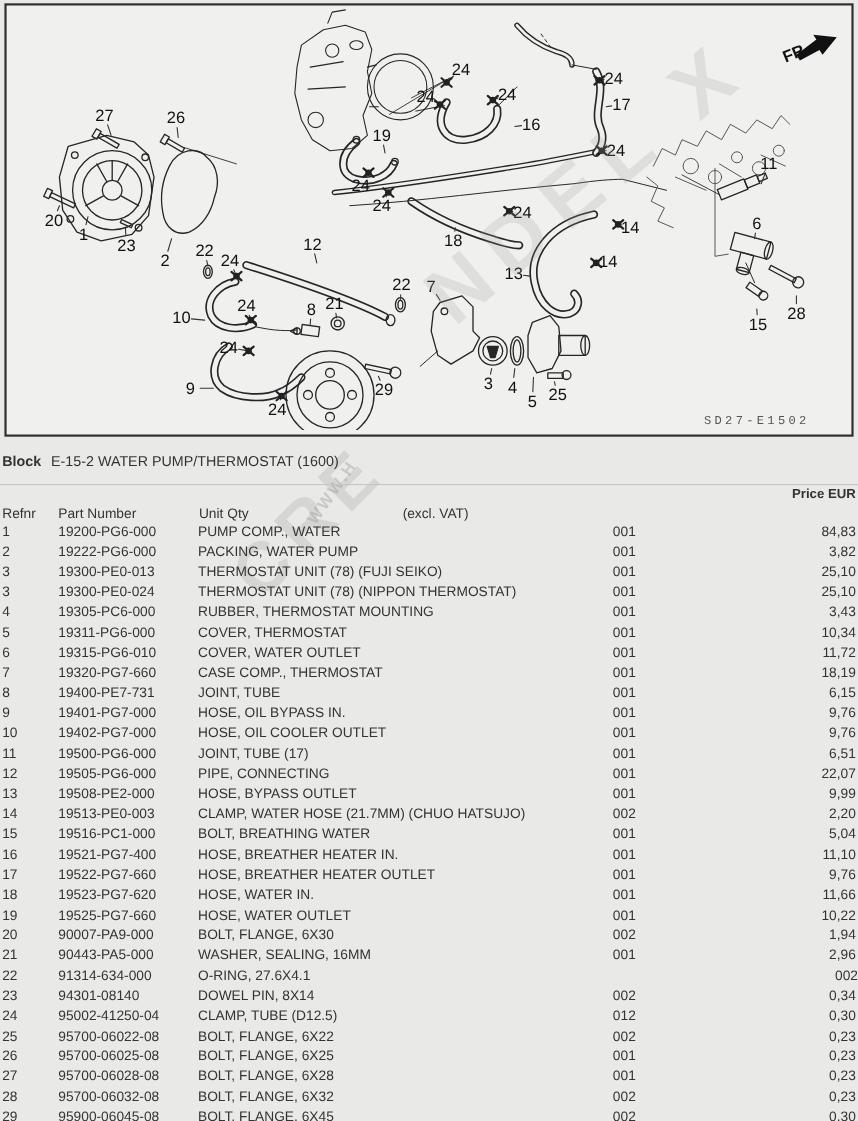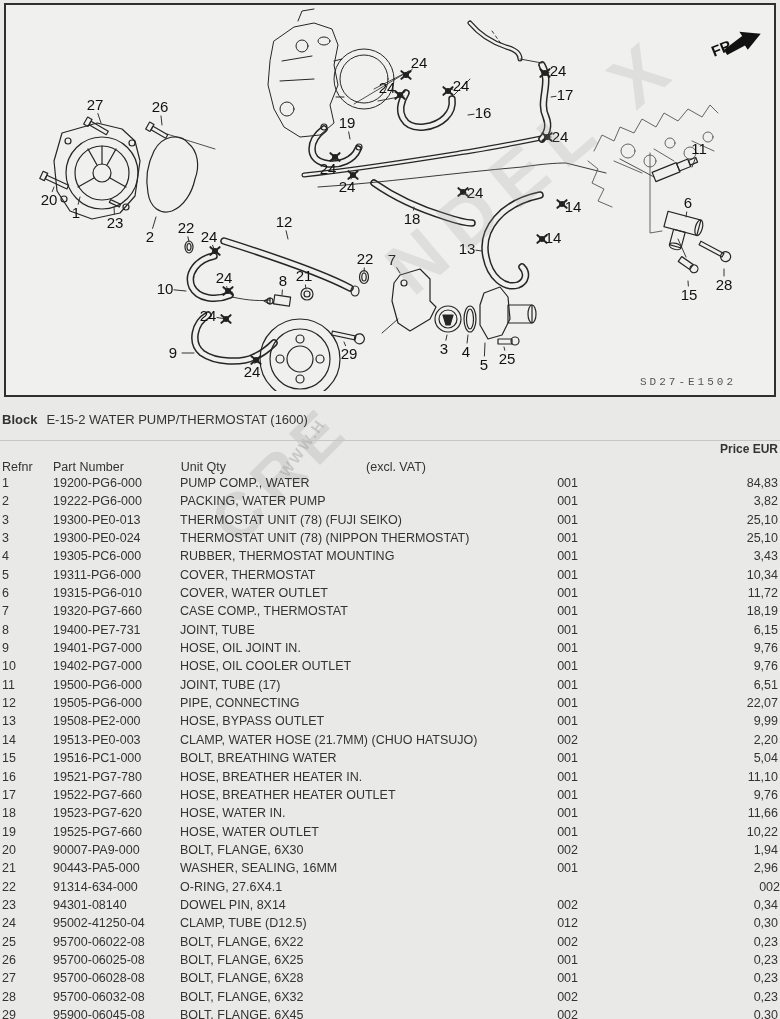--- a/index.html
+++ b/index.html
@@ -481,21 +481,21 @@
         <div class="row">
           <span class="c-ref">8</span>
           <span class="c-part">19400-PE7-731</span>
           <span class="c-desc">JOINT, TUBE</span>
           <span class="c-qty">001</span>
           <span class="c-price">6,15</span>
         </div>
         <div class="row">
           <span class="c-ref">9</span>
           <span class="c-part">19401-PG7-000</span>
-          <span class="c-desc">HOSE, OIL JOINT IN.</span>
+          <span class="c-desc">HOSE, OIL BYPASS IN.</span>
           <span class="c-qty">001</span>
           <span class="c-price">9,76</span>
         </div>
         <div class="row">
           <span class="c-ref">10</span>
           <span class="c-part">19402-PG7-000</span>
           <span class="c-desc">HOSE, OIL COOLER OUTLET</span>
           <span class="c-qty">001</span>
           <span class="c-price">9,76</span>
         </div>
@@ -529,21 +529,21 @@
         </div>
         <div class="row">
           <span class="c-ref">15</span>
           <span class="c-part">19516-PC1-000</span>
           <span class="c-desc">BOLT, BREATHING WATER</span>
           <span class="c-qty">001</span>
           <span class="c-price">5,04</span>
         </div>
         <div class="row">
           <span class="c-ref">16</span>
-          <span class="c-part">19521-PG7-780</span>
+          <span class="c-part">19521-PG7-400</span>
           <span class="c-desc">HOSE, BREATHER HEATER IN.</span>
           <span class="c-qty">001</span>
           <span class="c-price">11,10</span>
         </div>
         <div class="row">
           <span class="c-ref">17</span>
           <span class="c-part">19522-PG7-660</span>
           <span class="c-desc">HOSE, BREATHER HEATER OUTLET</span>
           <span class="c-qty">001</span>
           <span class="c-price">9,76</span>

